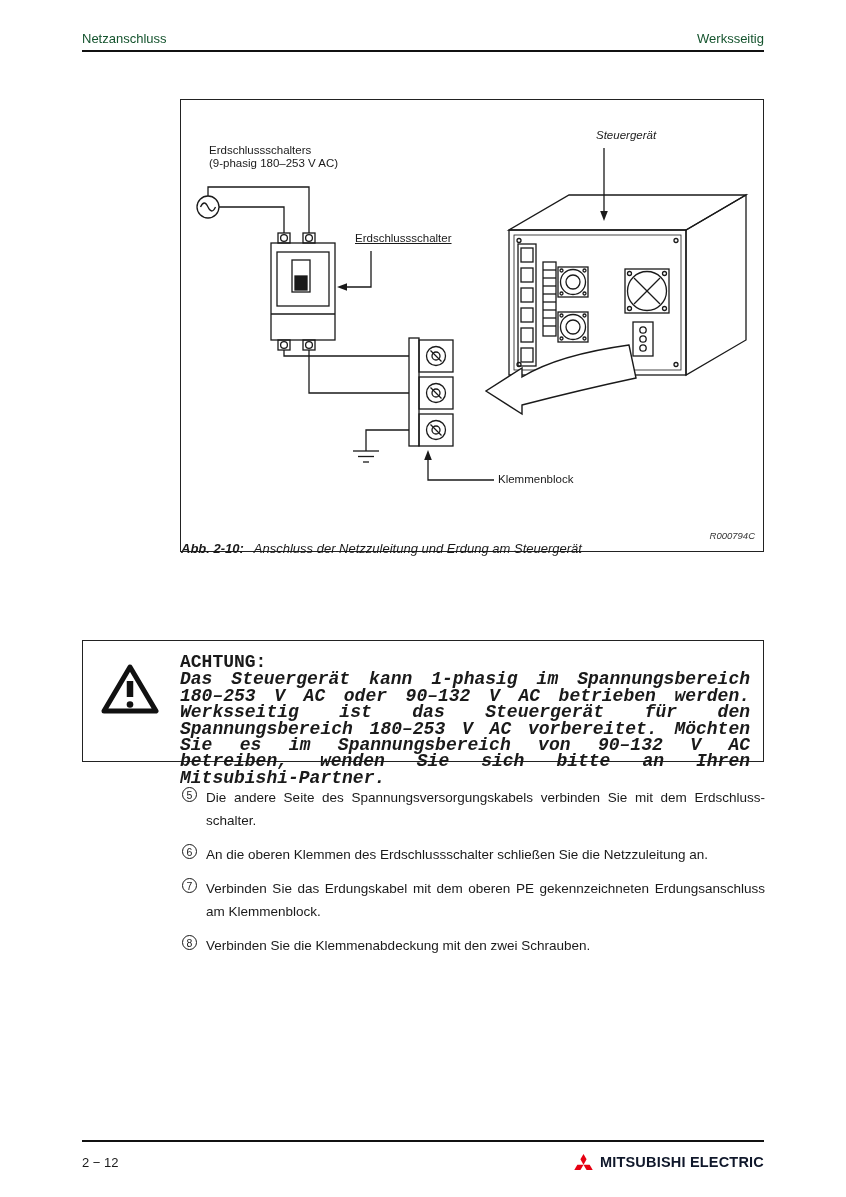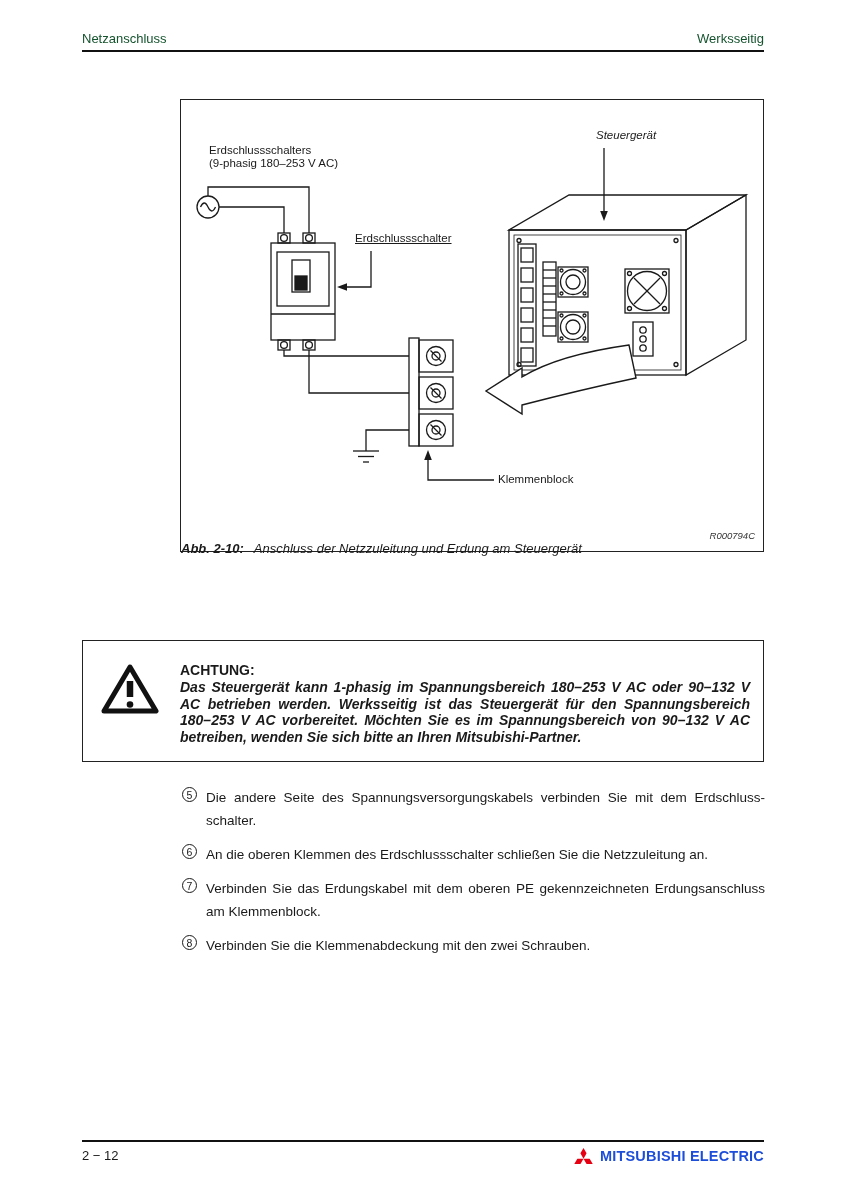--- a/index.html
+++ b/index.html
@@ -45,22 +45,22 @@
   }
   .caption .cap-label { font-weight:bold; margin-right:10px; }
 
   
   .warning-box {
     position:absolute; left:82px; top:640px; width:682px; height:122px;
     border:1.8px solid #222; background:#fff;
   }
   .warning-icon { position:absolute; left:18px; top:22px; }
   .warning-text {
-    position:absolute; left:97px; right:13px; top:21px;
-    font-size:14px; line-height:16.4px;
+    position:absolute; left:97px; right:13px; top:13px;
+    font-size:18px; line-height:16.4px;font-family:Liberation Mono, monospace;
   }
   .warning-title { font-weight:bold; margin-bottom:1px; }
   .warning-body { font-weight:bold; font-style:italic; text-align:justify; }
 
   
   .steps { position:absolute; left:182px; top:786px; width:583px; }
   .step { display:flex; margin-bottom:11px; }
   .step-num {
     flex:0 0 auto; width:15px; height:15px; margin-right:9px; margin-top:1px;
     border:1.2px solid #1a1a1a; border-radius:50%;
@@ -70,25 +70,25 @@
     flex:1; font-size:13.5px; line-height:23px; text-align:justify;
   }
 
   
   .footer-rule {
     position:absolute; left:82px; right:82px; top:1140px;
     height:1.5px; background:#111;
   }
   .footer {
     position:absolute; left:82px; right:82px; top:1148px; height:22px;
-    display:flex; justify-content:space-between; align-items:flex-start;
+    display:flex; justify-content:space-between; align-items:flex-end;
     font-size:13px;
   }
   .brand { display:flex; align-items:center; gap:6px; }
-  .brand-name { font-weight:bold; font-size:14.5px; letter-spacing:0.2px; color:#1d4ed8; }
+  .brand-name { font-weight:bold; font-size:14.5px; letter-spacing:0.2px; color:#0f172a; }
 </style>
 </head>
 <body>
 
 <div class="page">
 
   <div class="header">
     <span>Netzanschluss</span>
     <span>Werksseitig</span>
   </div>

